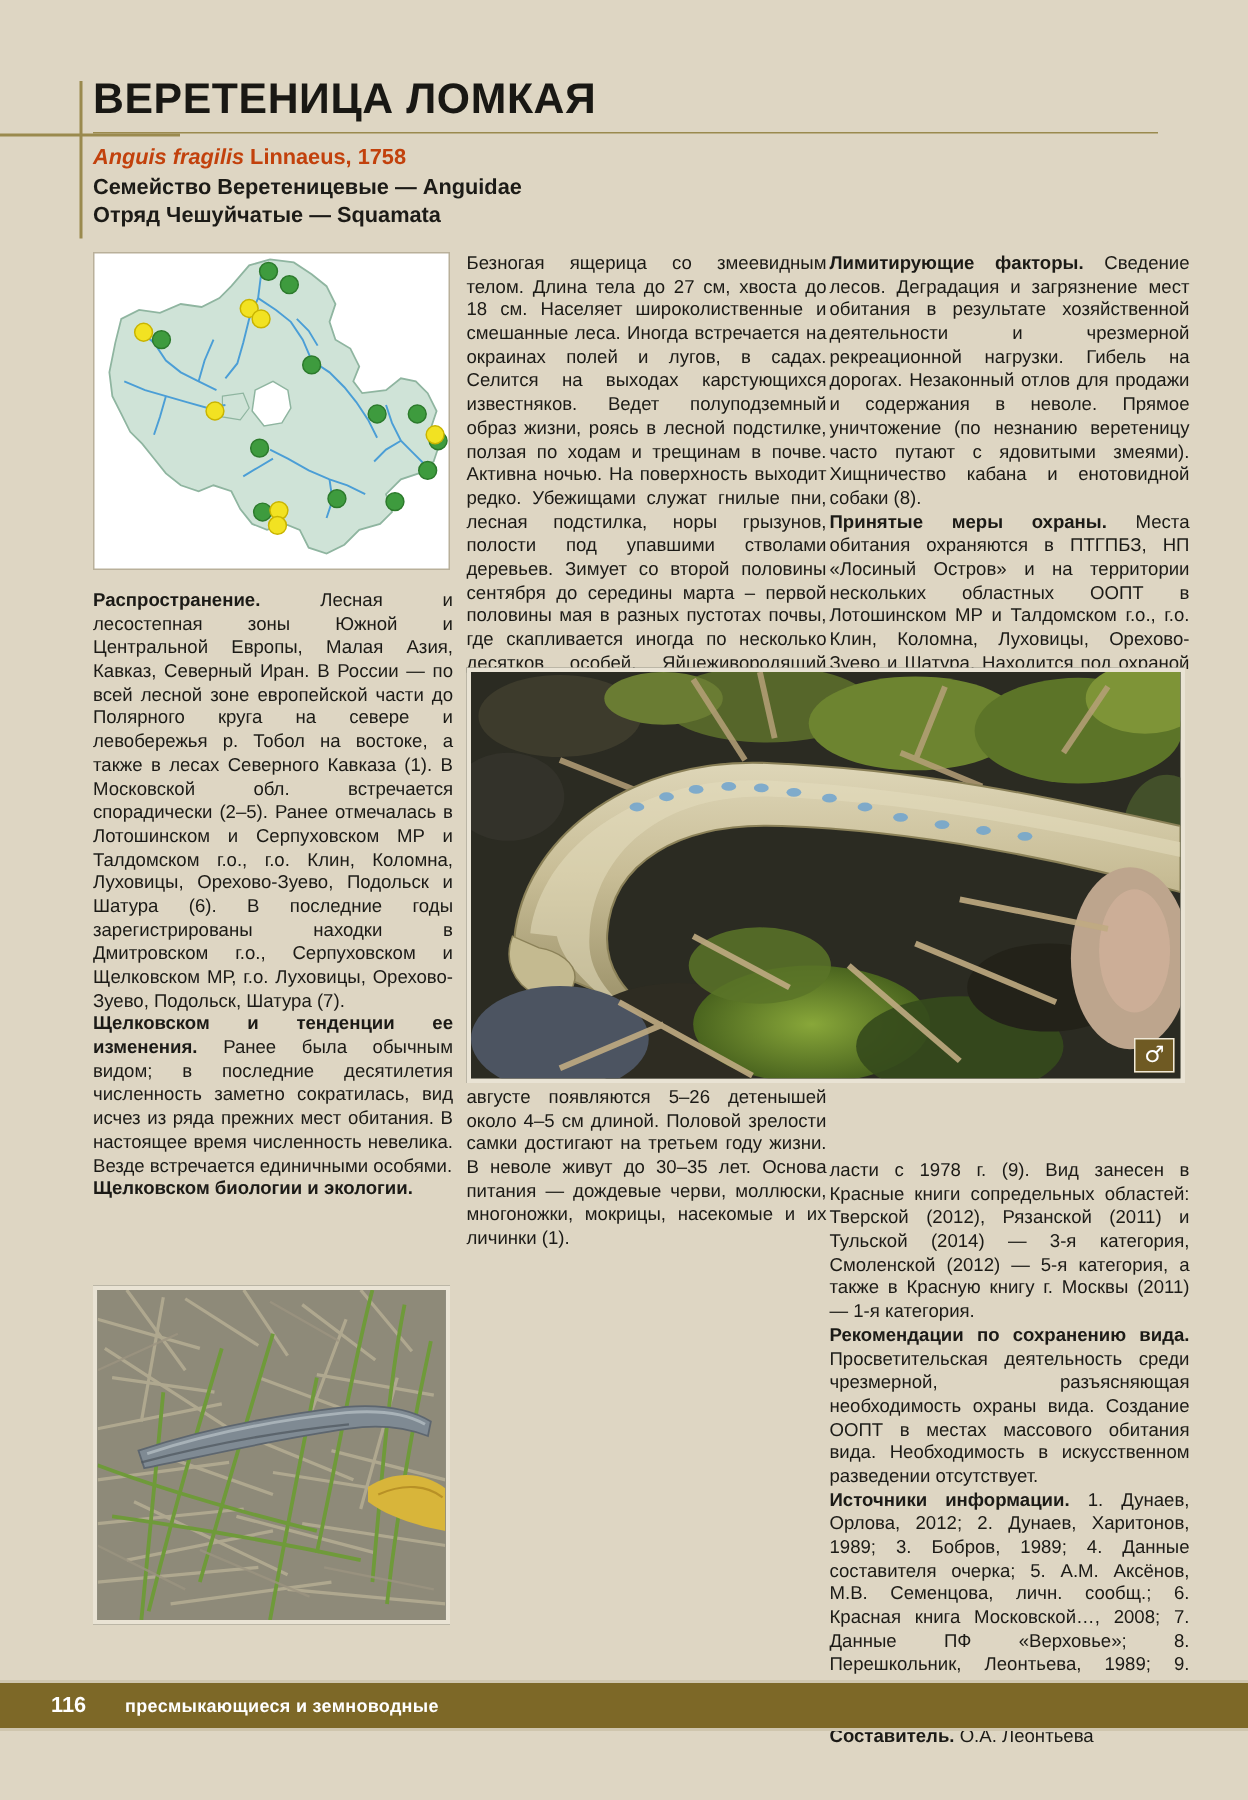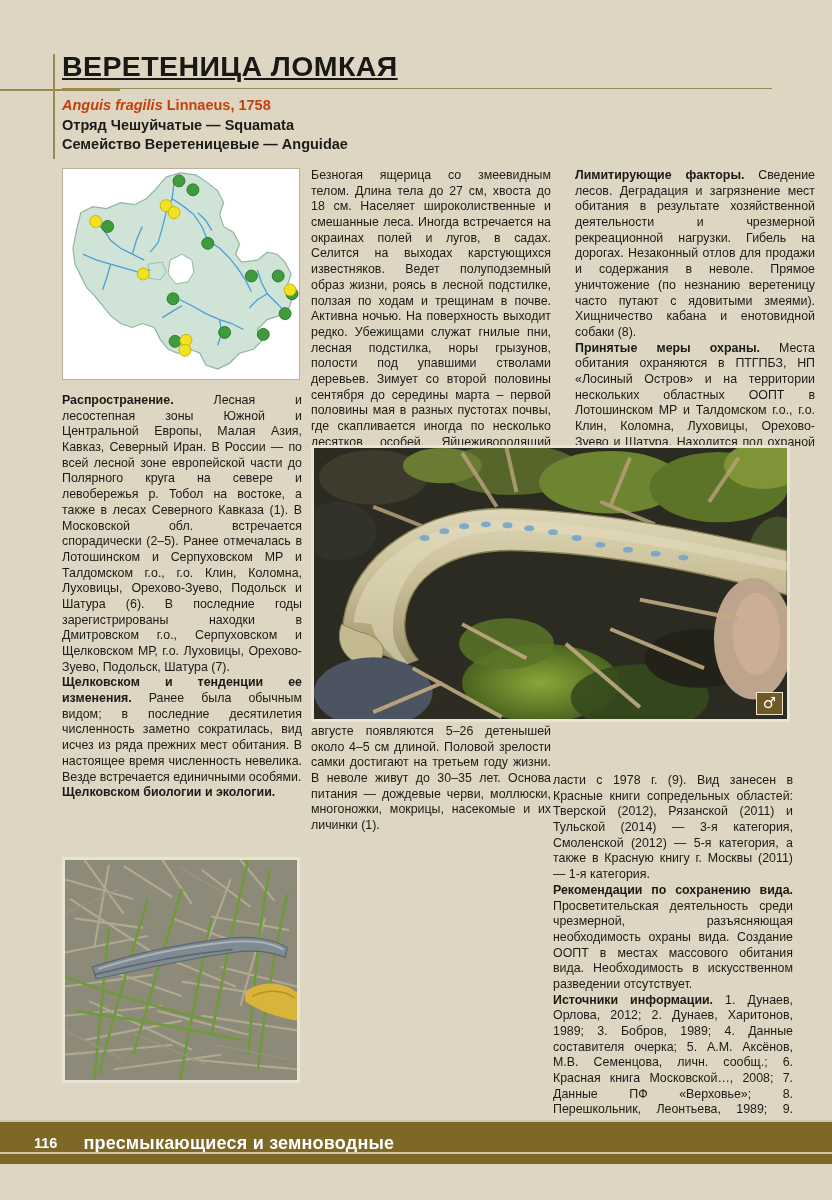--- a/index.html
+++ b/index.html
@@ -46,21 +46,20 @@
     height: 105px;
     background: #9a8a4e;
   }
   .species-title {
     font-size: 28.5px;
     font-weight: bold;
     letter-spacing: 0.4px;
     line-height: 1.05;
     margin: 0 0 5px 0;
     color: #191814;
-    text-decoration: underline;
   }
   .subrule {
     width: 710px;
     height: 1.5px;
     background: #9a8a4e;
     margin: 6px 0 7px 0;
   }
   .latin-line {
     font-size: 14.5px;
     line-height: 1.32;
@@ -86,21 +85,21 @@
     text-align: justify;
     text-justify: inter-word;
     hyphens: manual;
     color: #1b1a16;
   }
   .col p { margin: 0; }
   .lead { font-weight: bold; }
 
   #col1-top { left: 62px;  top: 393px; }
   #col2-top { left: 311px; top: 168px; }
-  #col3-top { left: 553px; top: 168px; margin-left: 22px; }
+  #col3-top { left: 553px; top: 168px; }
   #col2-mid { left: 311px; top: 724px; }
   #col3-mid { left: 553px; top: 773px; }
 
   
   .map-box {
     position: absolute;
     left: 62px;
     top: 168px;
     width: 238px;
     height: 212px;
@@ -138,21 +137,21 @@
     text-align: center;
     font-family: "DejaVu Sans", sans-serif;
   }
 
   
   .footer-bar {
     position: absolute;
     left: 0;
     top: 1122px;
     width: 832px;
-    height: 42px;
+    height: 30px;
     background: #7d6827;
     display: flex;
     align-items: center;
   }
   .footer-rule-top {
     position: absolute;
     left: 0; top: 1120px; width: 832px; height: 2px;
     background: #cfc6ae;
   }
   .footer-rule-bot {
@@ -162,38 +161,38 @@
   }
   .page-number {
     color: #ffffff;
     font-weight: bold;
     font-size: 14.5px;
     margin-left: 34px;
   }
   .footer-label {
     color: #ffffff;
     font-weight: bold;
-    font-size: 18px;
+    font-size: 12px;
     margin-left: 26px;
     letter-spacing: 0.2px;
   }
 </style>
 </head>
 <body>
 
 <div class="page">
 
   <div class="header">
     <div class="title-rule-h"></div>
     <div class="title-rule-v"></div>
     <h1 class="species-title">ВЕРЕТЕНИЦА ЛОМКАЯ</h1>
     <div class="subrule"></div>
     <p class="latin-line"><span class="ital">Anguis fragilis</span><span> Linnaeus, 1758</span></p>
+    <p class="taxon-line">Семейство Веретеницевые — Anguidae</p>
     <p class="taxon-line">Отряд Чешуйчатые — Squamata</p>
-    <p class="taxon-line">Семейство Веретеницевые — Anguidae</p>
   </div>
 
   <div class="map-box">
     <svg viewBox="0 0 238 212" preserveAspectRatio="none">
       <g>
         <path d="M14,60 L18,44 L30,38 L44,40 L58,34 L72,36 L84,30 L92,22 L104,8 L118,4 L134,6 L146,14 L156,22 L162,34 L158,46 L162,58 L172,64 L178,76 L174,86 L180,94 L196,92 L206,84 L216,86 L224,94 L230,106 L226,118 L232,128 L228,140 L218,148 L206,152 L196,162 L200,174 L192,182 L178,186 L168,196 L156,202 L144,198 L138,186 L128,182 L116,186 L106,182 L98,172 L92,160 L80,156 L70,160 L58,156 L48,148 L40,138 L32,128 L24,120 L18,108 L12,96 L10,80 Z" fill="#cfe3d7" stroke="#8fb5a0" stroke-width="1.2"></path>
         <path d="M108,92 L120,86 L130,92 L132,104 L126,114 L114,116 L106,106 Z" fill="#ffffff" stroke="#8fb5a0" stroke-width="1"></path>
         <path d="M86,96 L100,94 L104,104 L98,112 L86,110 Z" fill="#cfe3d7" stroke="#8fb5a0" stroke-width="0.8"></path>
       </g>
       <g fill="none" stroke="#4b9ed6" stroke-width="1.3">

